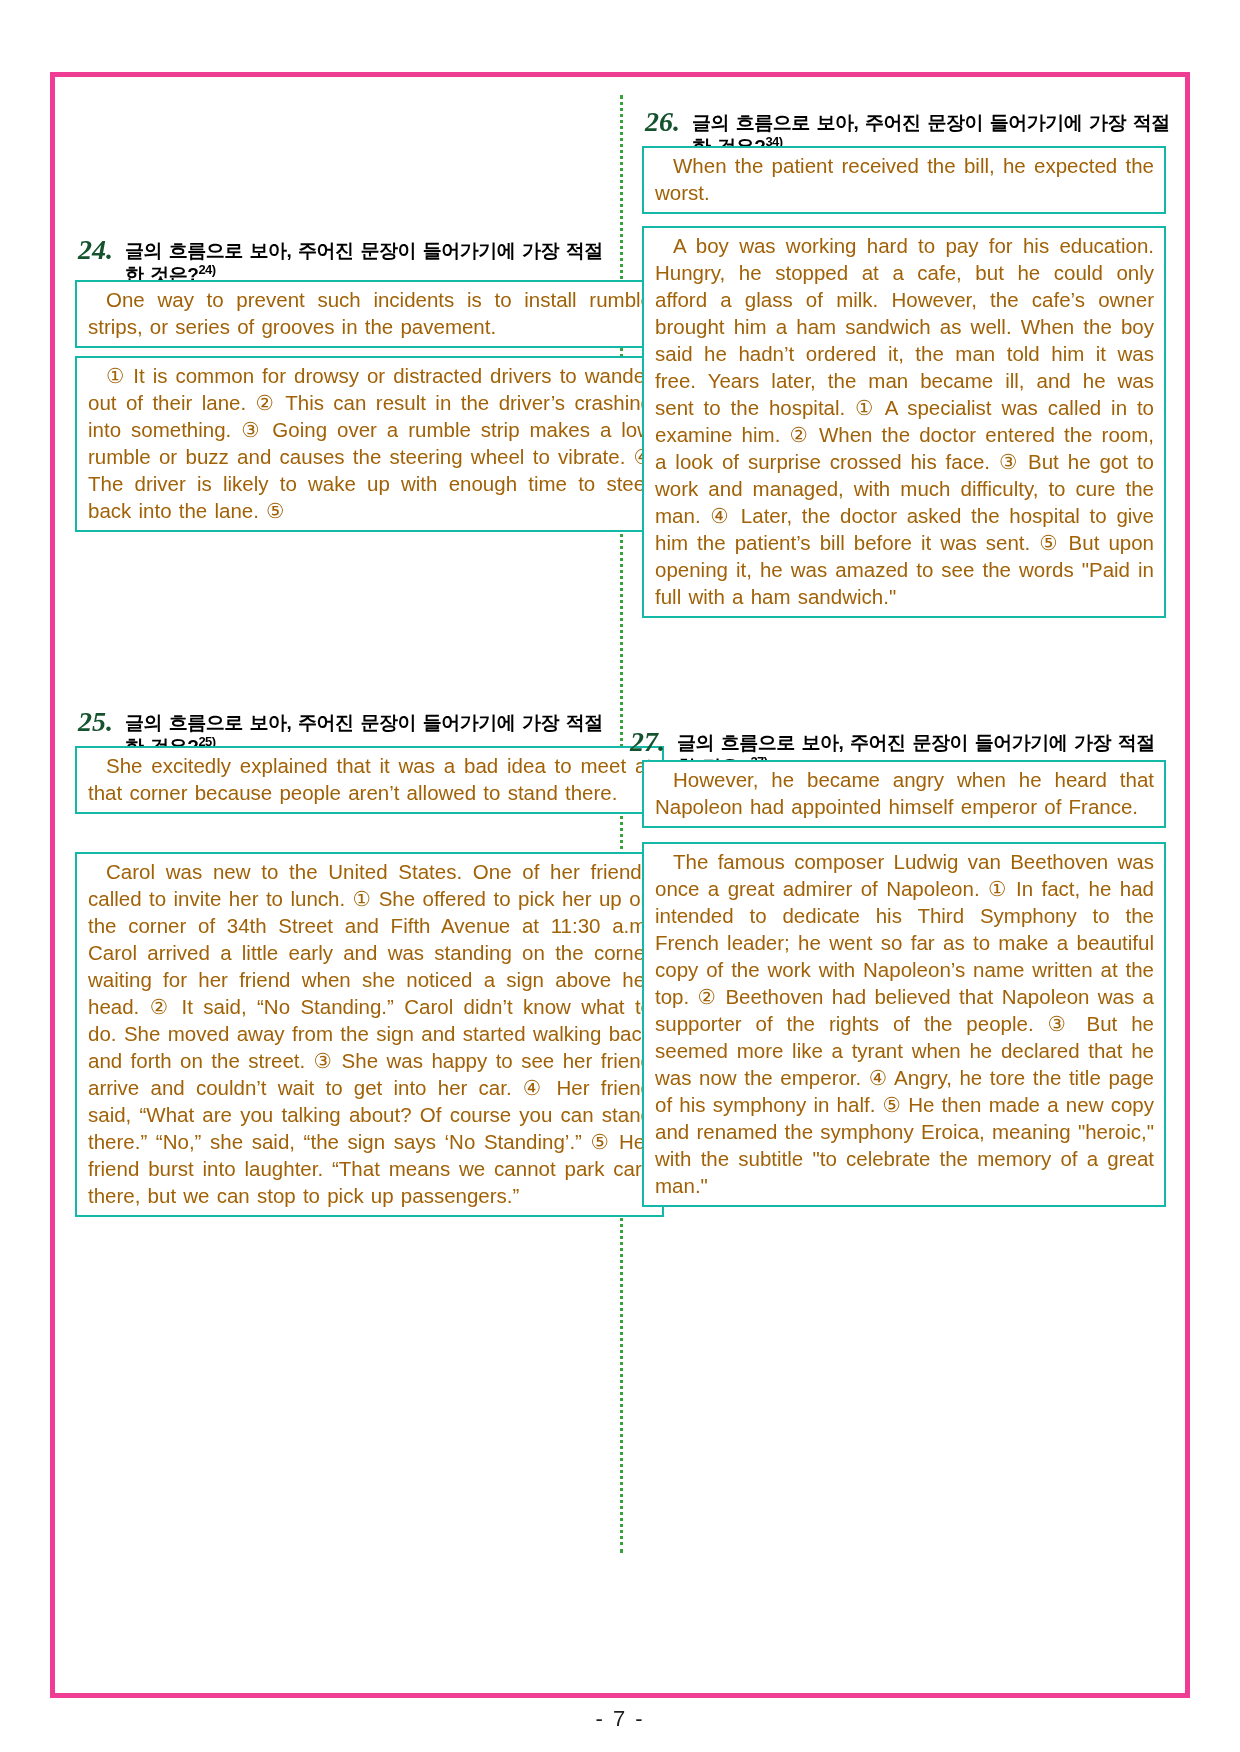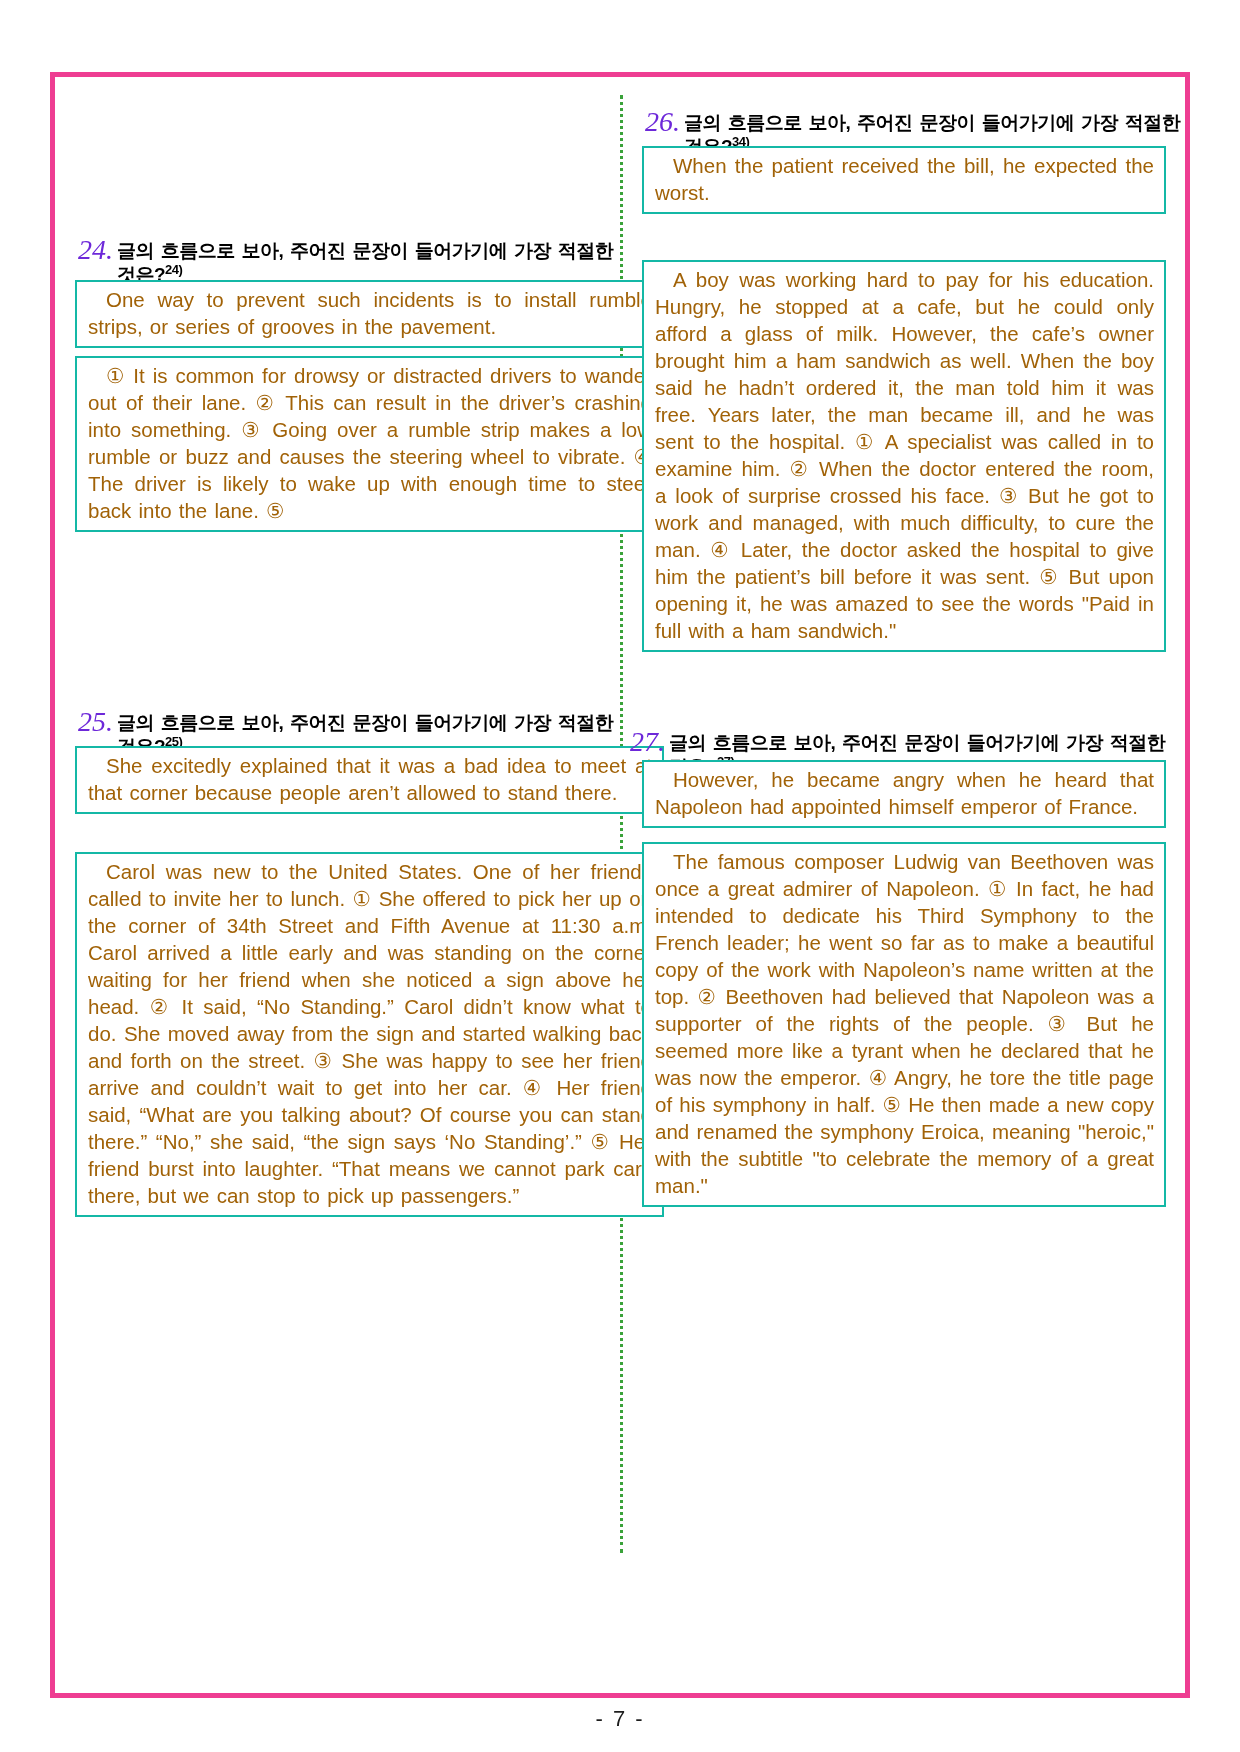--- a/index.html
+++ b/index.html
@@ -28,22 +28,22 @@
   .title-inner {
     width:100%; height:100%; border:2px solid #4a72c4; border-radius:7px;
     background:#abc4ef; box-sizing:border-box;
     display:flex; align-items:center; justify-content:center;
     font-size:44px; font-weight:bold; color:#000;
     letter-spacing:5px; word-spacing:16px; white-space:nowrap;
   }
   
   .q-header { position:absolute; display:flex; align-items:flex-start; width:540px; }
   .q-num {
-    font-family:"Liberation Serif", serif; font-weight:normal; font-style:italic;
-    font-size:28px; line-height:1; margin-right:4px; color:#6d28d9;
+    font-family:"Liberation Serif", serif; font-weight:bold; font-style:italic;
+    font-size:28px; line-height:1; margin-right:12px; color:#14532d;
   }
   .q-prompt {
     font-size:19px; font-weight:bold; letter-spacing:-0.5px; line-height:1.25;
     padding-top:3px; color:#000; word-spacing:2px;
   }
   .q-foot { font-size:13px; font-weight:bold; vertical-align:super; line-height:0; }
   
   .tbox {
     position:absolute; border:2px solid #14b8a6; background:#ffffff;
     padding:4px 10px 6px 11px; box-sizing:border-box;
@@ -54,21 +54,21 @@
   .lcol { left:75px; width:589px; }
   .rcol { left:642px; width:524px; }
   .q24-h { left:78px; top:236px; }
   .q24-g { top:280px; }
   .q24-p { top:356px; }
   .q25-h { left:78px; top:708px; }
   .q25-g { top:746px; }
   .q25-p { top:852px; }
   .q26-h { left:645px; top:108px; }
   .q26-g { top:146px; }
-  .q26-p { top:226px;margin-top:34px; }
+  .q26-p { top:226px; }
   .q27-h { left:630px; top:728px; }
   .q27-g { top:760px; }
   .q27-p { top:842px; }
   .page-num {
     position:absolute; left:0; right:0; top:1706px; text-align:center;
     font-size:22px; color:#1d1d1d; letter-spacing:2px;
   }
 </style>
 </head>
 <body>

